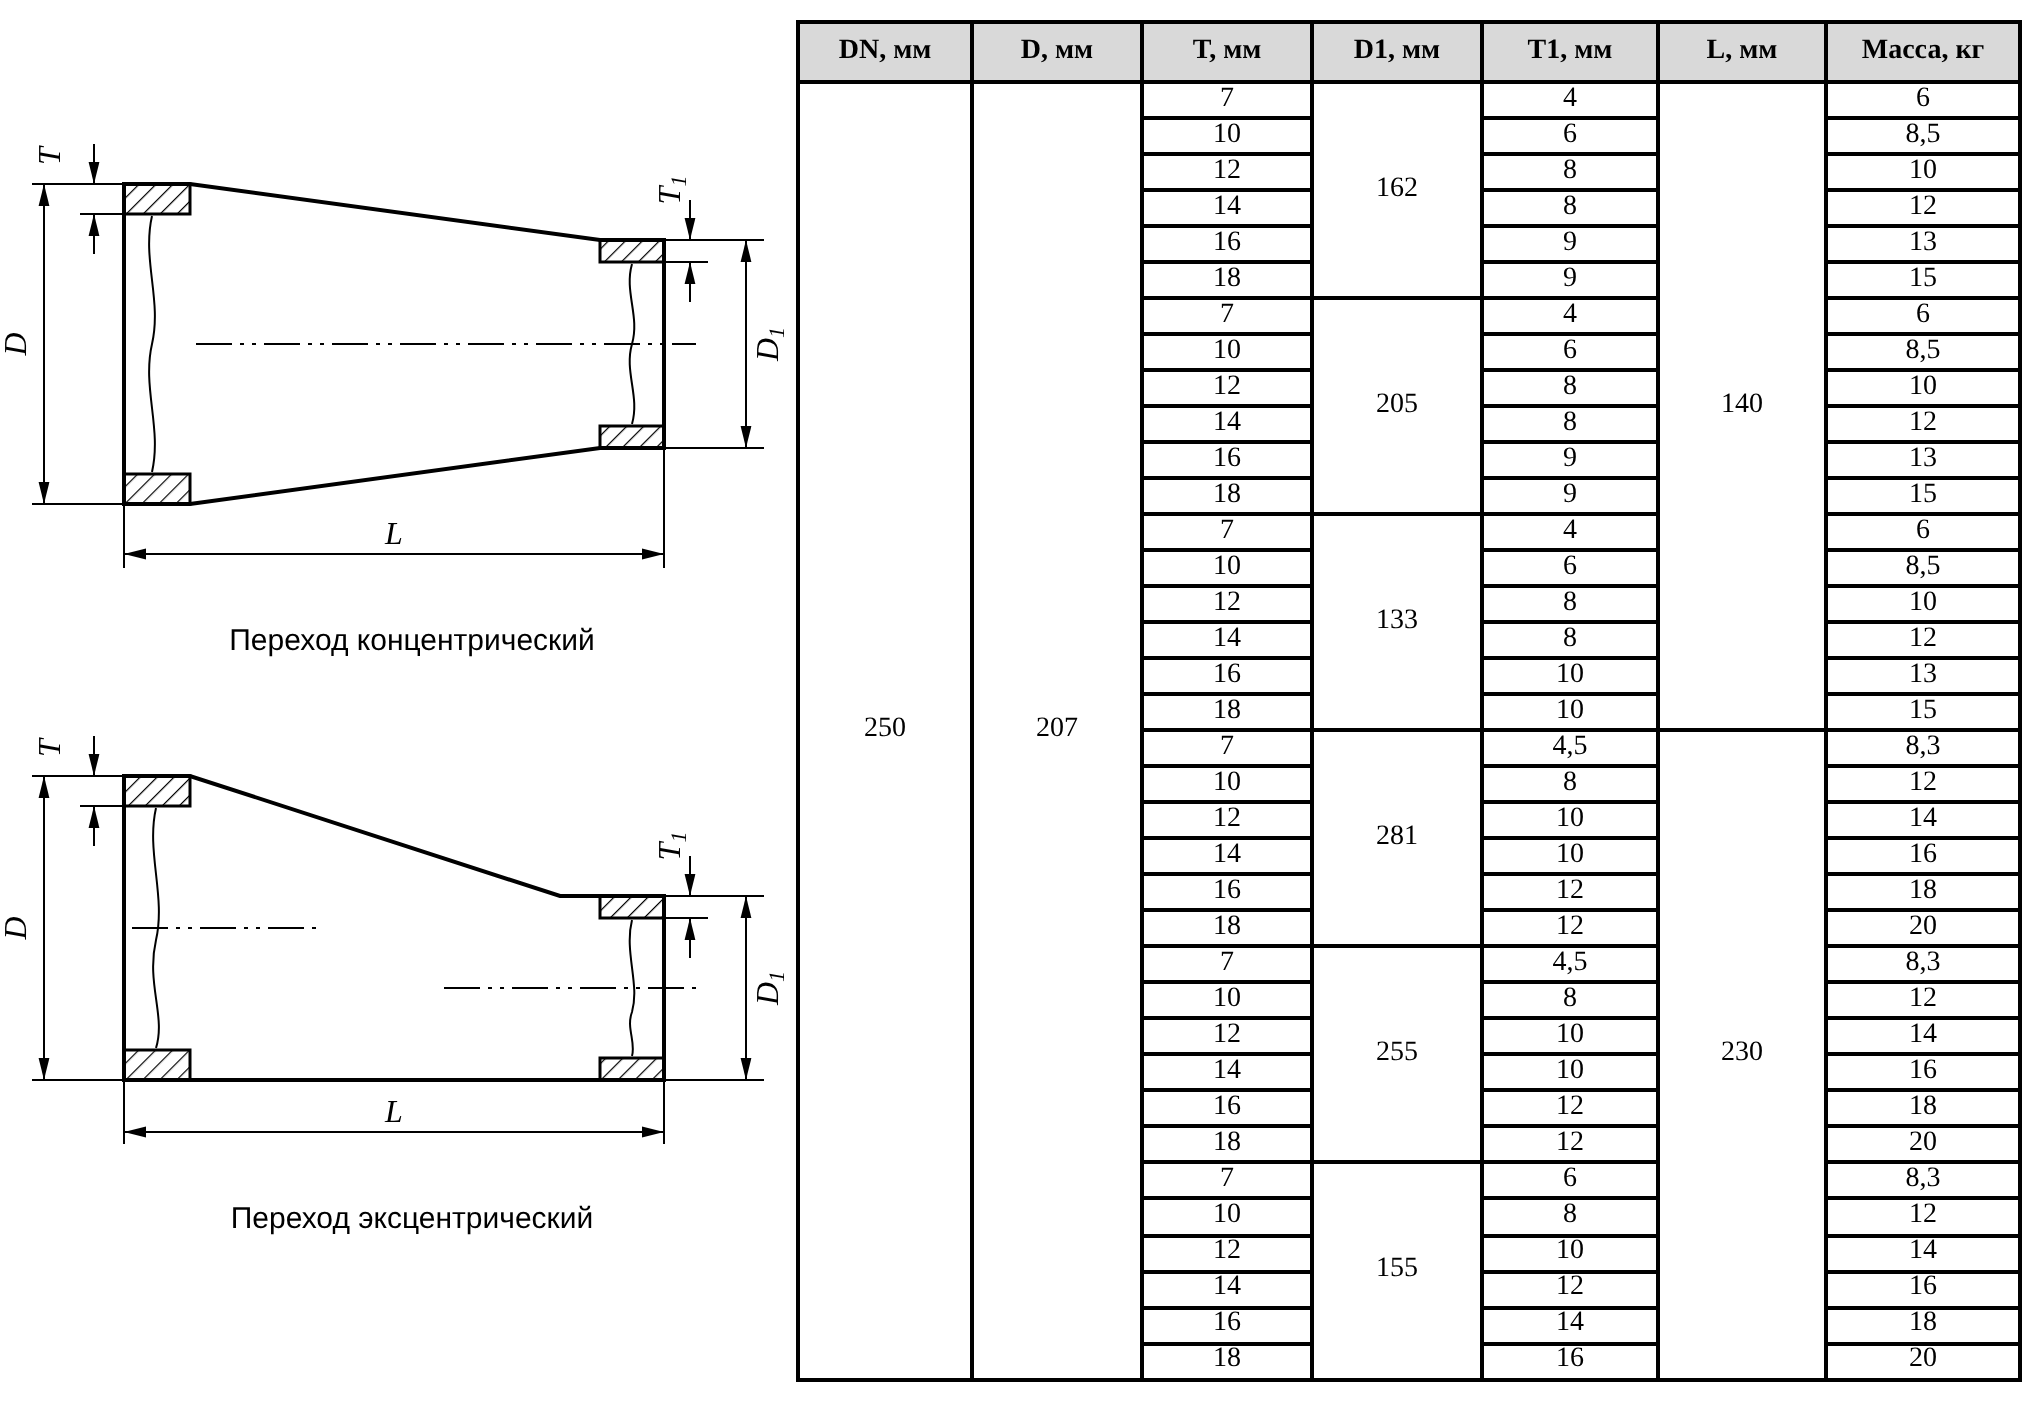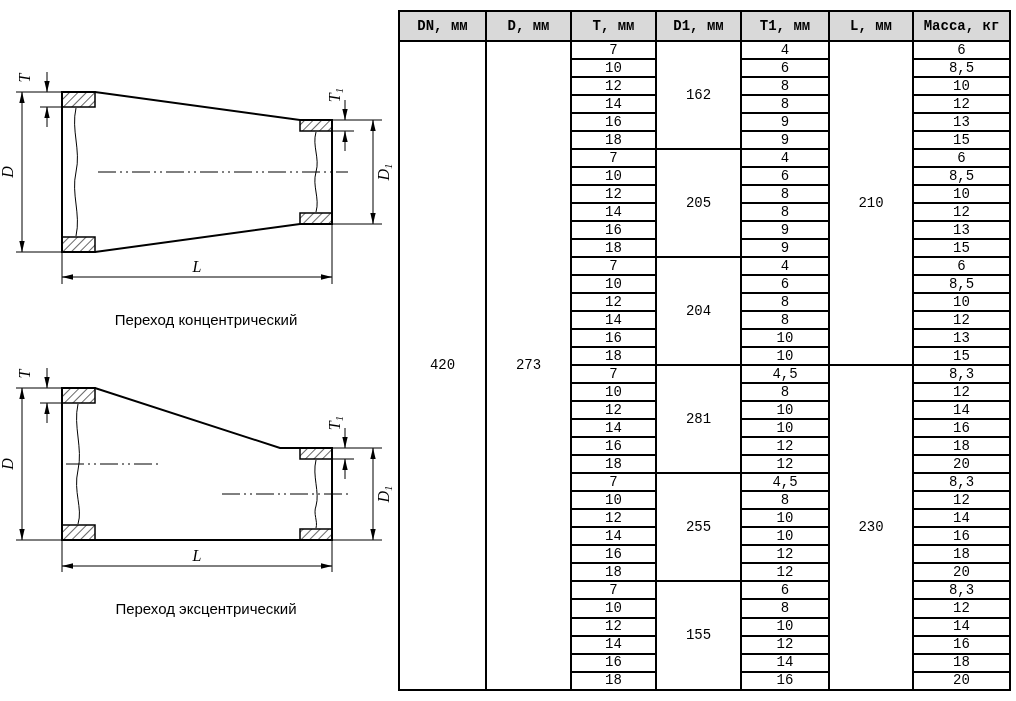--- a/index.html
+++ b/index.html
@@ -13,21 +13,21 @@
   .page { position: relative; width: 1016px; height: 701px; background:#fff; }
 
   .left-pane { position: absolute; left: 0; top: 0; width: 398px; height: 701px; }
   .left-pane svg { display: block; }
 
   .table-wrap { position: absolute; left: 398px; top: 10px; width: 611px; height: 681px; }
   table.spec {
     border-collapse: collapse;
     table-layout: fixed;
     width: 100%; height: 100%;
-    font-family: Liberation Mono, monospace;
+    font-family: Liberation Serif, serif;
   }
   table.spec th, table.spec td {
     border: 2px solid var(--grid, #000000);
     text-align: center;
     vertical-align: middle;
     padding: 0;
     overflow: hidden;
     color: #000;
   }
   table.spec th {
@@ -169,26 +169,26 @@
           <th>D, мм</th>
           <th>T, мм</th>
           <th>D1, мм</th>
           <th>T1, мм</th>
           <th>L, мм</th>
           <th>Масса, кг</th>
         </tr>
       </thead>
       <tbody>
           <tr>
-            <td rowspan="36">420</td>
-            <td rowspan="36">273</td>
+            <td rowspan="36">250</td>
+            <td rowspan="36">207</td>
             <td>7</td>
             <td rowspan="6">162</td>
             <td>4</td>
-            <td rowspan="18">210</td>
+            <td rowspan="18">140</td>
             <td>6</td>
           </tr>
           <tr>
             <td>10</td>
             <td>6</td>
             <td>8,5</td>
           </tr>
           <tr>
             <td>12</td>
             <td>8</td>
@@ -235,21 +235,21 @@
             <td>9</td>
             <td>13</td>
           </tr>
           <tr>
             <td>18</td>
             <td>9</td>
             <td>15</td>
           </tr>
           <tr>
             <td>7</td>
-            <td rowspan="6">204</td>
+            <td rowspan="6">133</td>
             <td>4</td>
             <td>6</td>
           </tr>
           <tr>
             <td>10</td>
             <td>6</td>
             <td>8,5</td>
           </tr>
           <tr>
             <td>12</td>

